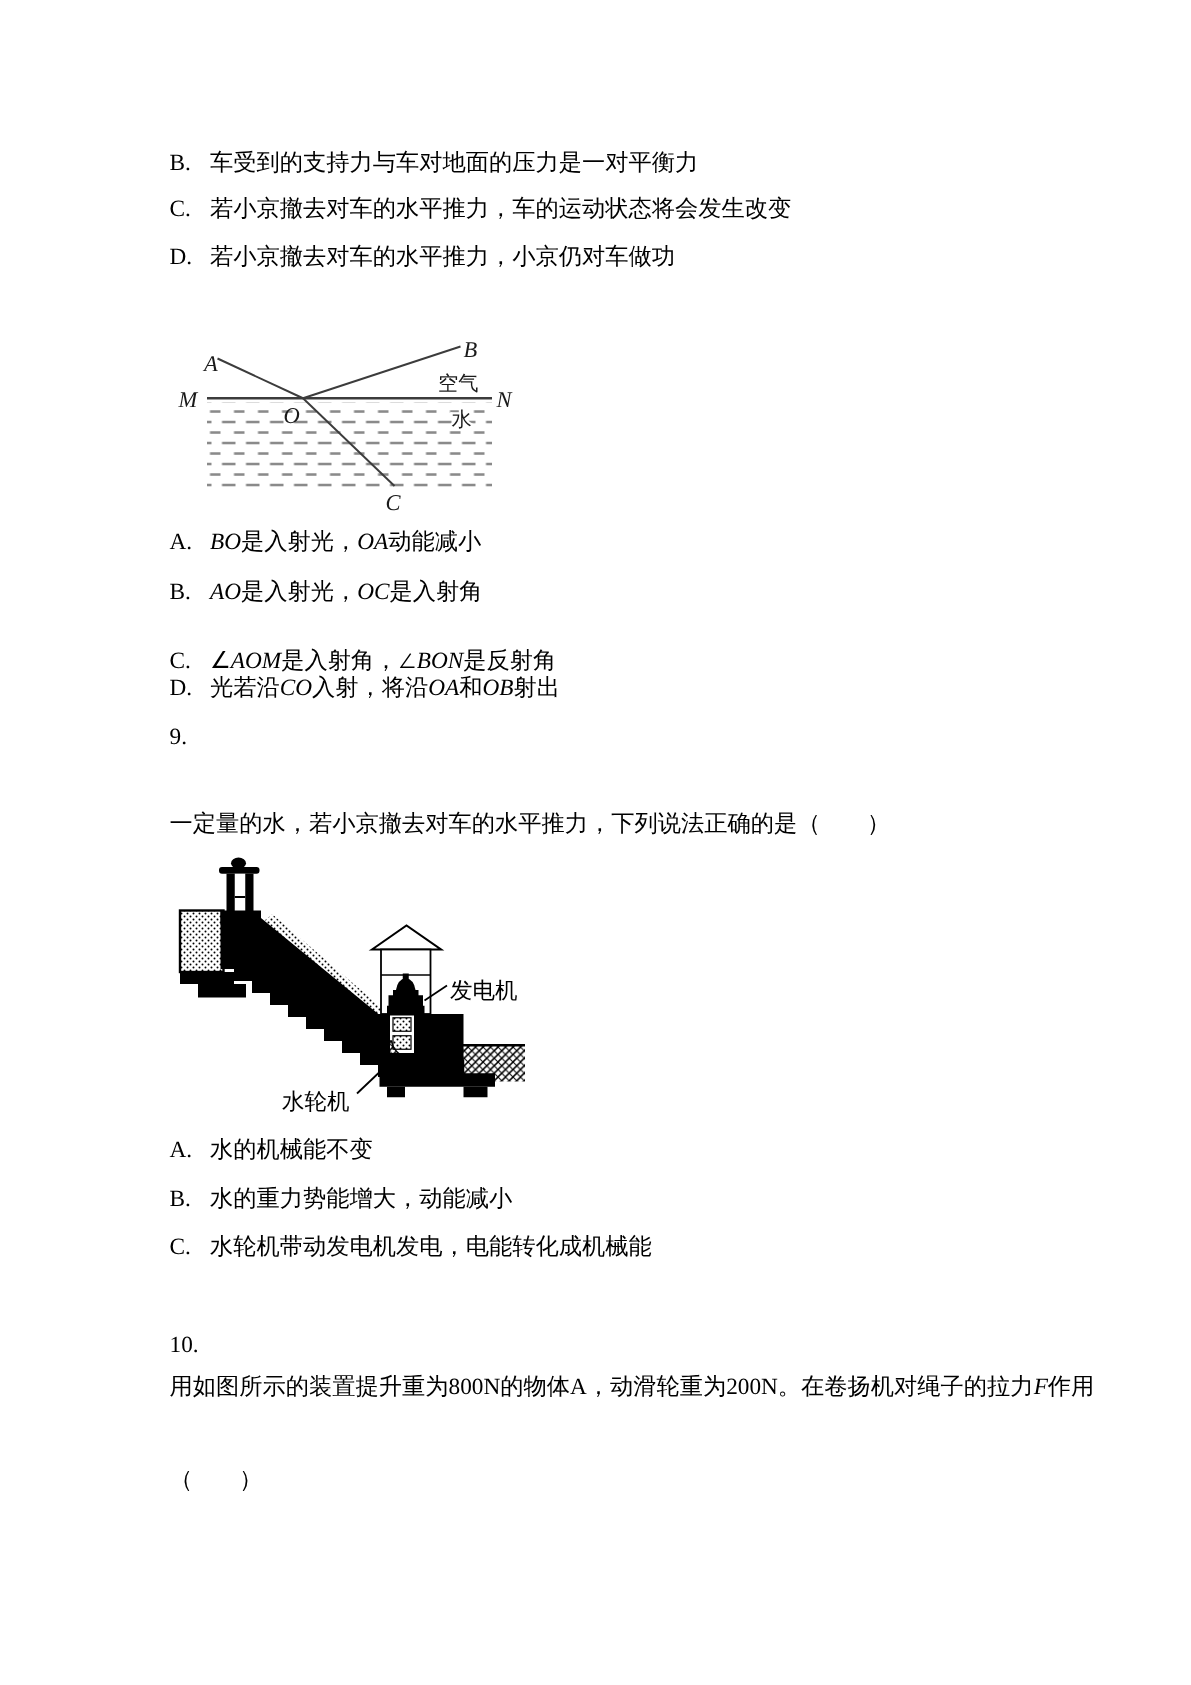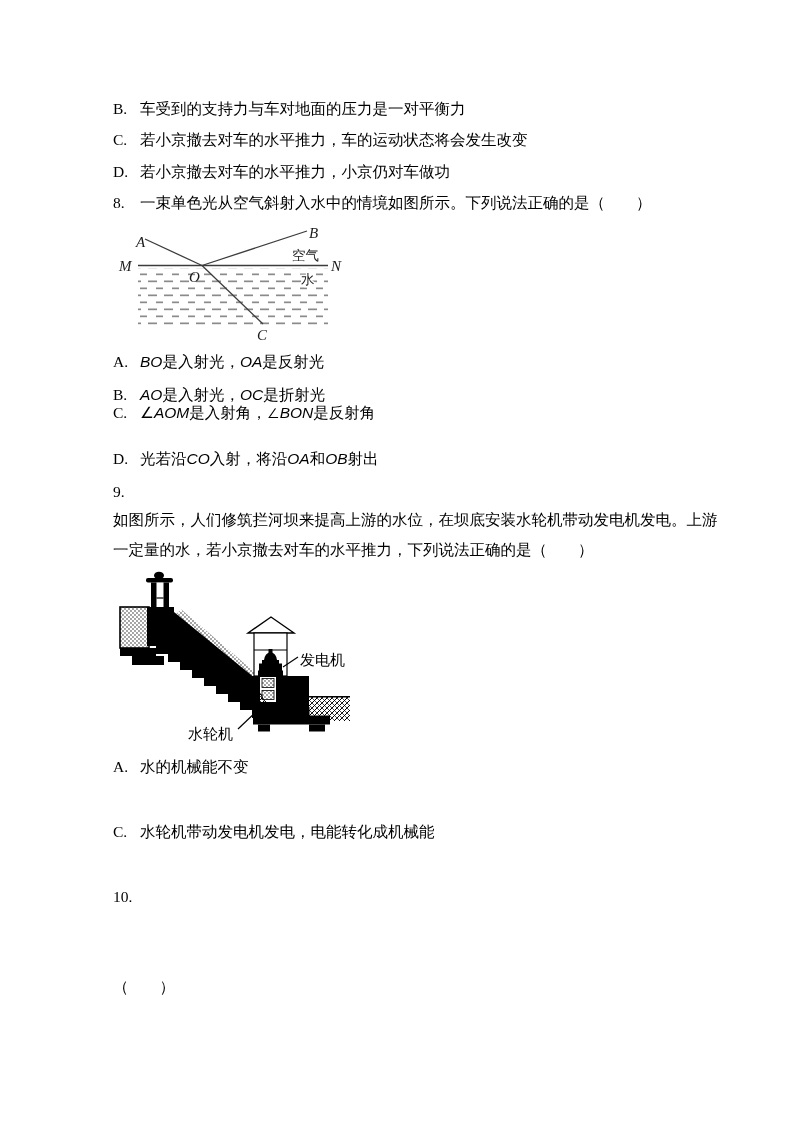--- a/index.html
+++ b/index.html
@@ -1,36 +1,35 @@
 <!DOCTYPE html>
 <html><head>
 <meta charset="utf-8">
 <style>
   html,body{margin:0;padding:0;background:#ffffff;}
   .page{position:relative;width:794px;height:1123px;background:#ffffff;overflow:hidden;
         font-family:"Liberation Serif",serif;font-size:15.5px;color:#000;}
   .line{position:absolute;left:113px;line-height:20px;white-space:pre;}
   .lbl{display:inline-block;width:27px;}
-  .it{font-style:italic;font-family:Liberation Sans, sans-serif;}
+  .it{font-style:italic;font-family:Liberation Serif, serif;}
   .fig{position:absolute;}
   svg text{font-family:"Liberation Serif",serif;fill:#1a1a1a;}
   svg text.var{font-style:italic;font-size:15px;}
   svg text.cjk{font-size:13.5px;}
   svg text.dam{font-size:15px;fill:#000;}
 </style>
 </head>
 <body>
 
 <div class="page">
 
   <div class="line" style="top:99px"><span class="lbl">B.</span><span><span>车受到的支持力与车对地面的压力是一对平衡力</span></span></div>
   <div class="line" style="top:130px"><span class="lbl">C.</span><span><span>若小京撤去对车的水平推力，车的运动状态将会发生改变</span></span></div>
   <div class="line" style="top:162px"><span class="lbl">D.</span><span><span>若小京撤去对车的水平推力，小京仍对车做功</span></span></div>
 
-  <div class="line" style="top:193px"><span class="lbl">8.</span><span><span>一束单色光从空气斜射入水中的情境如图所示。下列说法正确的是（　　）</span></span></div>
 
   <div class="fig" style="left:115px;top:222px">
     <svg width="240" height="122" viewBox="0 0 240 122">
       <defs>
         <pattern id="wd" width="16" height="14" patternUnits="userSpaceOnUse">
           <rect x="1" y="2.5" width="9" height="1.7" fill="#8a8a8a"></rect>
           <rect x="9" y="9.5" width="9" height="1.7" fill="#8a8a8a"></rect>
         </pattern>
       </defs>
       <rect x="23" y="46" width="190" height="58" fill="url(#wd)"></rect>
@@ -42,27 +41,26 @@
       <text class="var" x="194" y="16">B</text>
       <text class="var" x="4" y="49">M</text>
       <text class="var" x="216" y="49">N</text>
       <text class="var" x="74" y="60">O</text>
       <text class="var" x="142" y="118">C</text>
       <text class="cjk" x="177" y="38">空气</text>
       <text class="cjk" x="186" y="62" stroke="#ffffff" stroke-width="3" paint-order="stroke">水</text>
     </svg>
   </div>
 
-  <div class="line" style="top:352px"><span class="lbl">A.</span><span><span class="it">BO</span><span>是入射光，</span><span class="it">OA</span><span>是反射光</span></span></div>
-  <div class="line" style="top:385px"><span class="lbl">B.</span><span><span class="it">AO</span><span>是入射光，</span><span class="it">OC</span><span>是折射光</span></span></div>
-  <div class="line" style="top:403px"><span class="lbl">C.</span><span><span>∠</span><span class="it">AOM</span><span>是入射角，∠</span><span class="it">BON</span><span>是反射角</span></span></div>
+  <div class="line" style="top:352px"><span class="lbl">A.</span><span><span class="it">BO</span><span>是入射光，</span><span class="it">OA</span><span>动能减小</span></span></div>
+  <div class="line" style="top:385px"><span class="lbl">B.</span><span><span class="it">AO</span><span>是入射光，</span><span class="it">OC</span><span>是入射角</span></span></div>
+  <div class="line" style="top:431px"><span class="lbl">C.</span><span><span>∠</span><span class="it">AOM</span><span>是入射角，∠</span><span class="it">BON</span><span>是反射角</span></span></div>
   <div class="line" style="top:449px"><span class="lbl">D.</span><span><span>光若沿</span><span class="it">CO</span><span>入射，将沿</span><span class="it">OA</span><span>和</span><span class="it">OB</span><span>射出</span></span></div>
 
   <div class="line" style="top:482px"><span>9.</span></div>
-  <div class="line" style="top:510px"><span><span>如图所示，人们修筑拦河坝来提高上游的水位，在坝底安装水轮机带动发电机发电。上游</span></span></div>
   <div class="line" style="top:540px"><span><span>一定量的水，若小京撤去对车的水平推力，下列说法正确的是（　　）</span></span></div>
 
   <div class="fig" style="left:112px;top:568px">
     <svg width="245" height="180" viewBox="0 0 245 180">
       <defs>
         <pattern id="dp" width="4" height="4" patternUnits="userSpaceOnUse">
           <circle cx="1" cy="1" r="0.65" fill="#000"></circle>
           <circle cx="3" cy="3" r="0.65" fill="#000"></circle>
         </pattern>
         <pattern id="hp" width="5" height="5" patternUnits="userSpaceOnUse">
@@ -112,18 +110,20 @@
       </g>
 
       <line x1="171" y1="99" x2="186" y2="89" stroke="#000" stroke-width="1.2"></line>
       <text class="dam" x="188" y="97">发电机</text>
       <line x1="126" y1="161" x2="146" y2="142" stroke="#000" stroke-width="1.2"></line>
       <text class="dam" x="76" y="171">水轮机</text>
     </svg>
   </div>
 
   <div class="line" style="top:757px"><span class="lbl">A.</span><span><span>水的机械能不变</span></span></div>
+  <div class="line" style="top:790px"><span class="lbl">B.</span><span><span>水的重力势能增大，动能减小</span></span></div>
   <div class="line" style="top:822px"><span class="lbl">C.</span><span><span>水轮机带动发电机发电，电能转化成机械能</span></span></div>
 
   <div class="line" style="top:887px"><span>10.</span></div>
+  <div class="line" style="top:915px"><span><span>用如图所示的装置提升重为800N的物体A，动滑轮重为200N。在卷扬机对绳子的拉力</span><span class="it">F</span><span>作用</span></span></div>
   <div class="line" style="top:977px"><span><span>（　　）</span></span></div>
 
 </div>
 
 </body></html>

